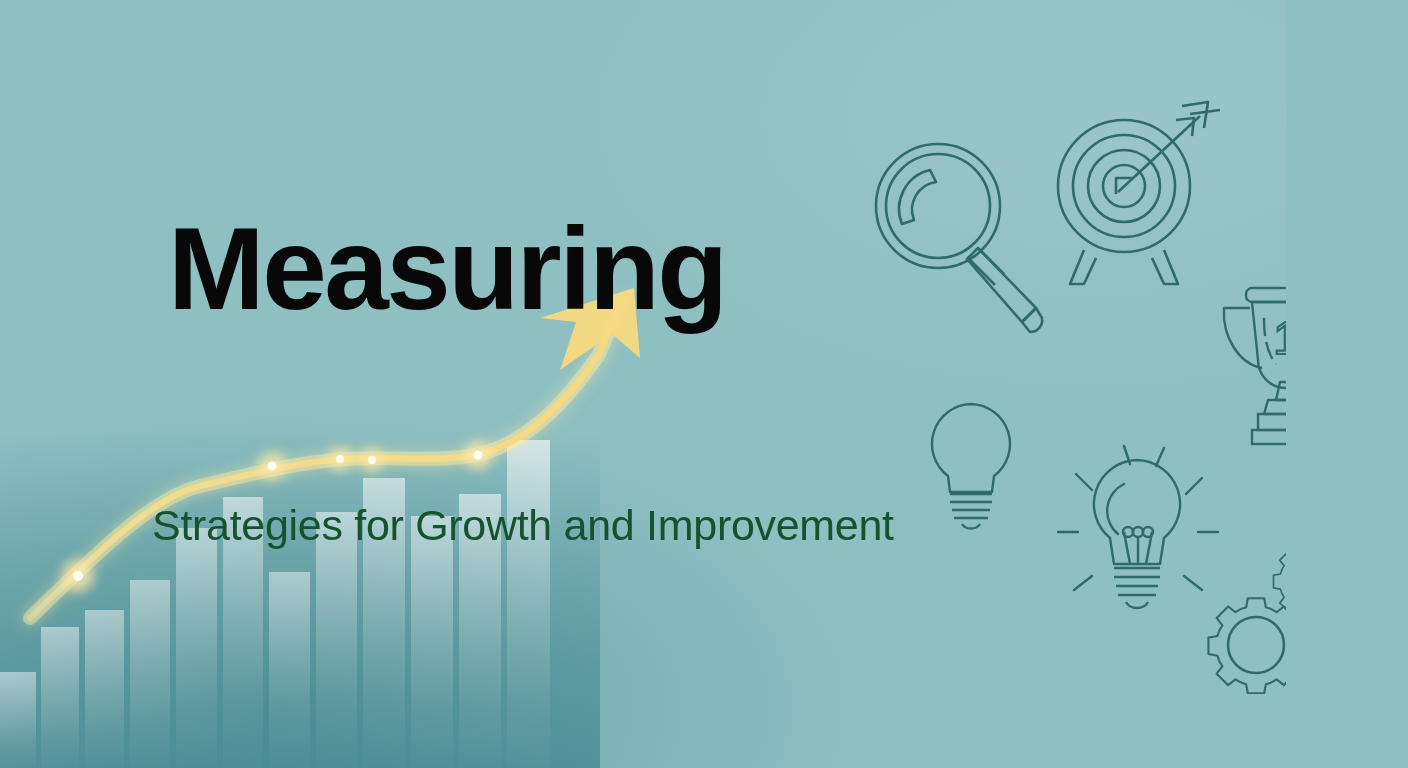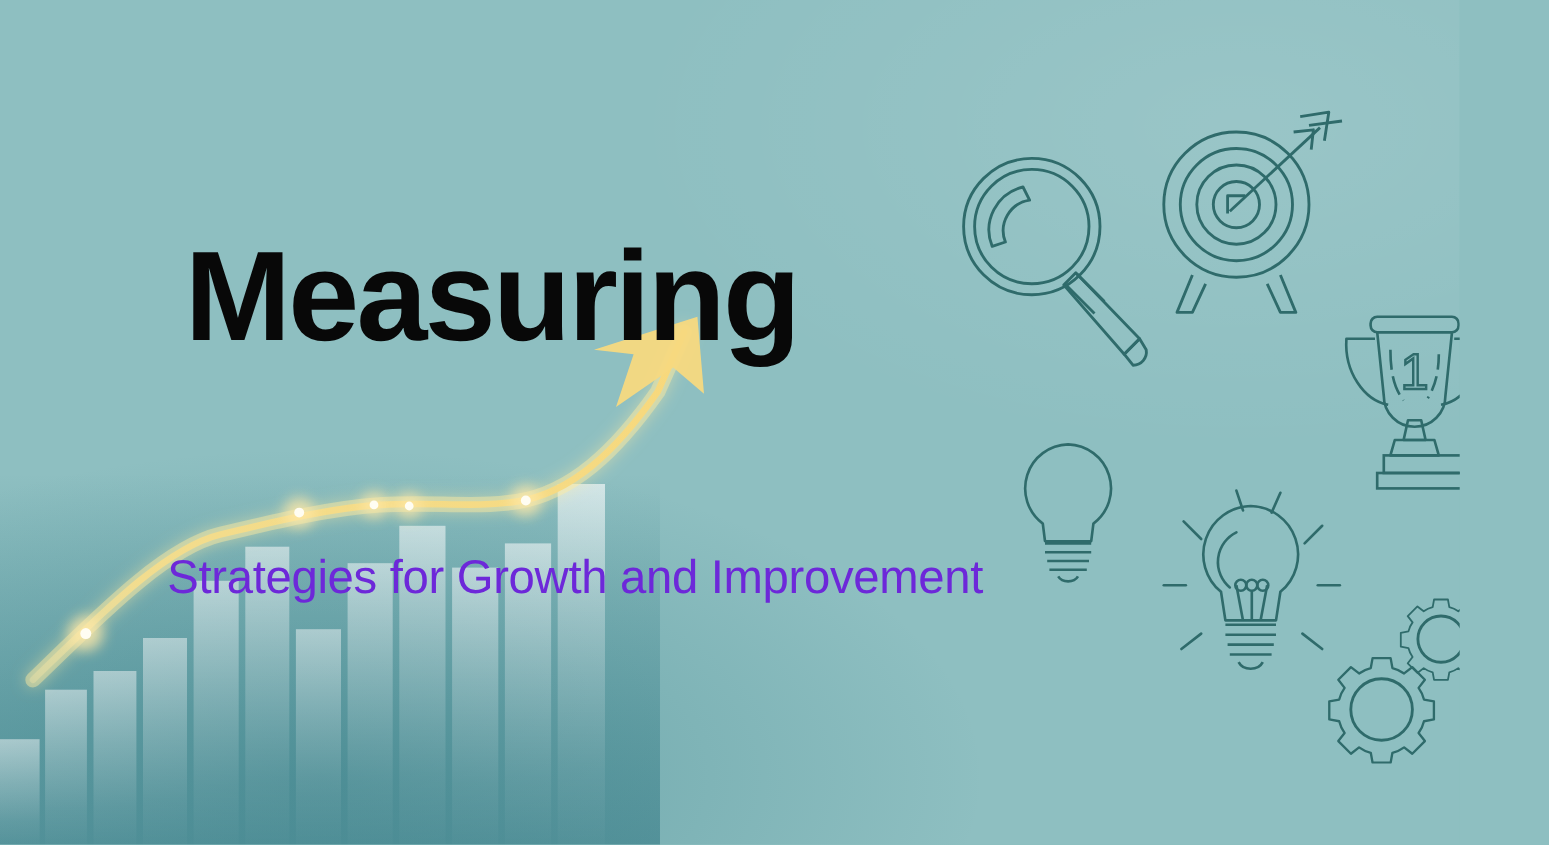--- a/index.html
+++ b/index.html
@@ -7,21 +7,20 @@
     padding: 0;
     background: #8ebfc1;
   }
   #canvas {
     position: relative;
     width: 1286px;
     height: 768px;
     overflow: hidden;
     background: #8ebfc1;
     font-family: "Liberation Sans", sans-serif;
-    padding-left: 41px;
   }
 
   
   .bg-base {
     position: absolute;
     inset: 0;
     background: #8ebfc1;
   }
   .bg-vignette {
     position: absolute;
@@ -98,21 +97,21 @@
     color: transparent;
     -webkit-text-fill-color: transparent;
   }
   .subtitle {
     position: absolute;
     left: 152px;
     top: 501px;
     margin: 0;
     font-size: 43px;
     font-weight: 400;
-    color: #6d28d9;
+    color: #14532d;
     letter-spacing: -0.3px;
     white-space: nowrap;
   }
 </style>
 </head>
 <body>
 
 <div id="canvas">
 
   <div class="bg-base"></div>

